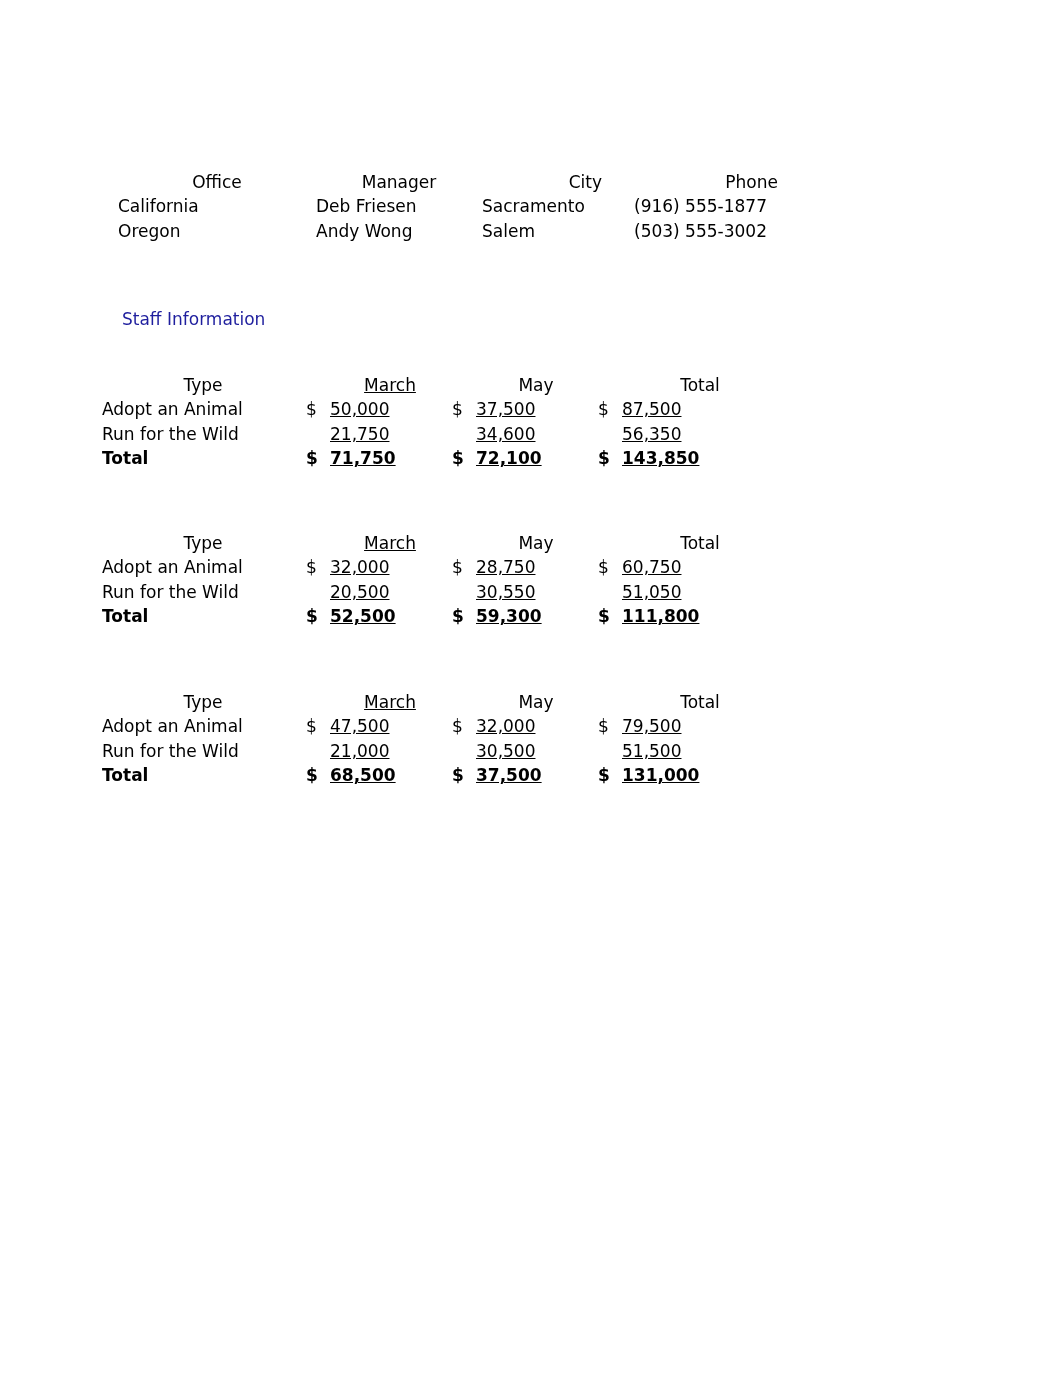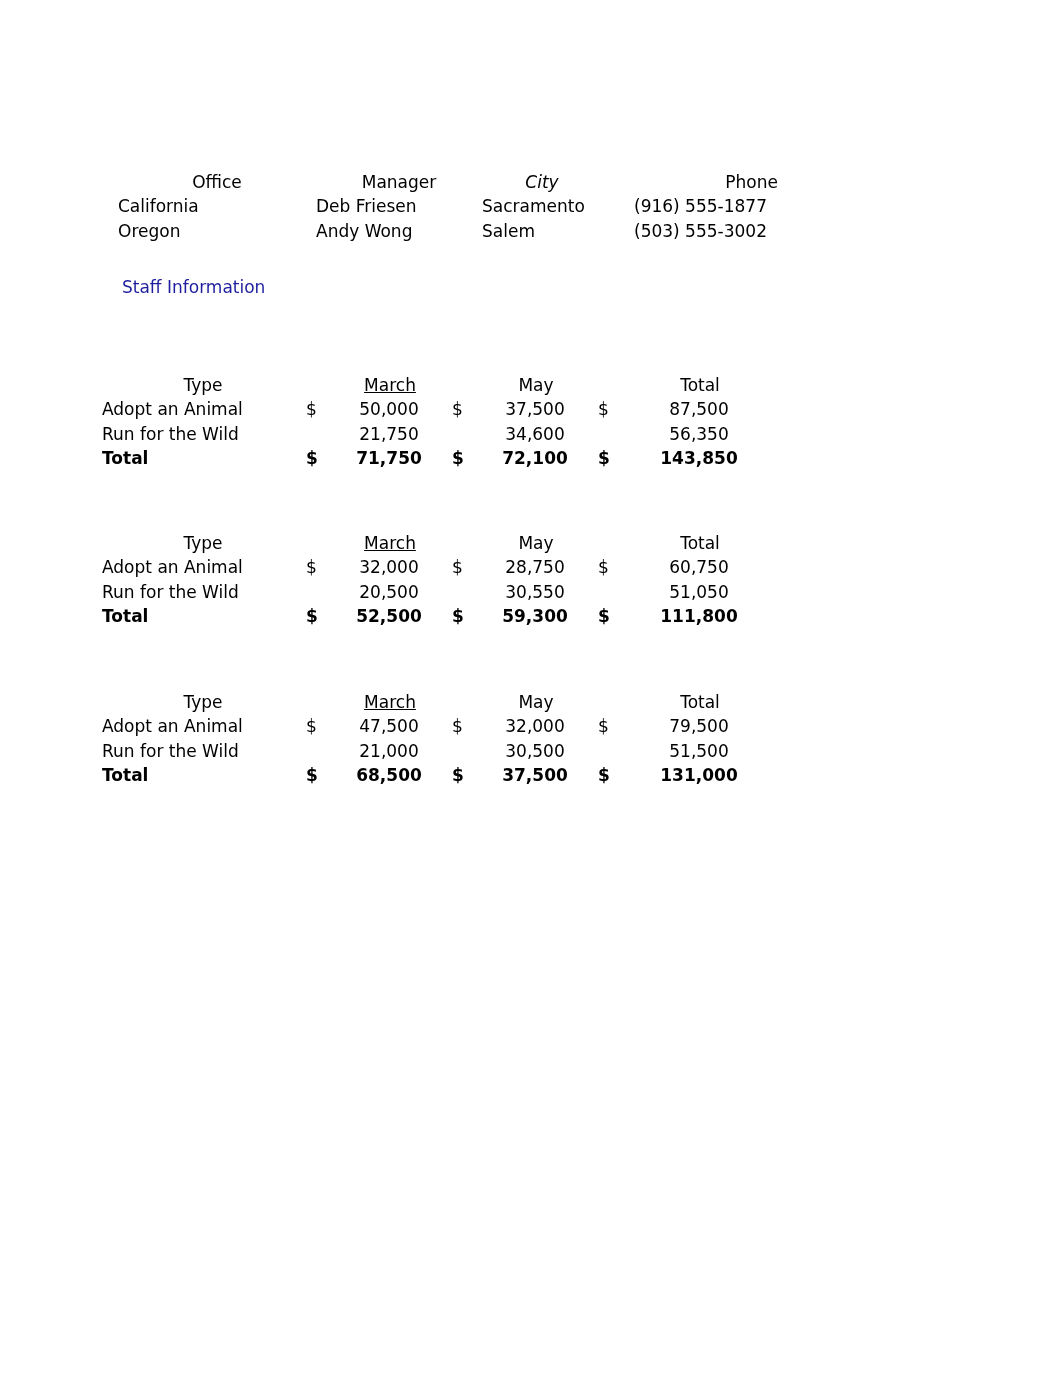--- a/index.html
+++ b/index.html
@@ -50,33 +50,33 @@
     top: 170px;
     width: 676px;
   }
   .office-block col.c-office   { width: 198px; }
   .office-block col.c-manager  { width: 166px; }
   .office-block col.c-city     { width: 152px; }
   .office-block col.c-phone    { width: 160px; }
 
   .office-block td.h-office  { text-align: center; }
   .office-block td.h-manager { text-align: center; }
-  .office-block td.h-city    { text-align: center; padding-right: 32px; font-style: italic; }
+  .office-block td.h-city    { text-align: right; padding-right: 32px; }
   .office-block td.h-phone   { text-align: right; padding-right: 16px; }
 
   .office-block td.v-office  { text-align: left; }
   .office-block td.v-manager { text-align: left; }
   .office-block td.v-city    { text-align: left; }
   .office-block td.v-phone   { text-align: left; }
 
   
   .staff-link {
     position: absolute;
     left: 92px;
-    top: 276px;
+    top: 308px;
     font-size: 17px;
     line-height: 22px;
     color: #1f1f9e;
     text-decoration: none;
     cursor: pointer;
     white-space: nowrap;
   }
 
   
   .fin-block {
@@ -93,21 +93,21 @@
   .fin-block col.c-total   { width: 156px; }
 
   .fin-block td.hdr           { text-align: center; font-weight: normal; }
   .fin-block td.hdr-type      { text-align: center; }
   .fin-block td.hdr-march     { text-align: center; text-decoration: underline; }
   .fin-block td.hdr-may       { text-align: center; }
   .fin-block td.hdr-total     { text-align: center; }
 
   .fin-block td.lbl   { text-align: left; }
   .fin-block td.cur   { text-align: left; padding-left: 2px; }
-  .fin-block td.num   { text-align: center; padding-right: 2px; }
+  .fin-block td.num   { text-align: left; padding-right: 2px; text-decoration: underline; }
 
   .fin-block tr.total-row td { font-weight: bold; }
 
   .blk1 { top: 373px; }
   .blk2 { top: 531px; }
   .blk3 { top: 690px; }
 </style>
 </head>
 <body>
 

